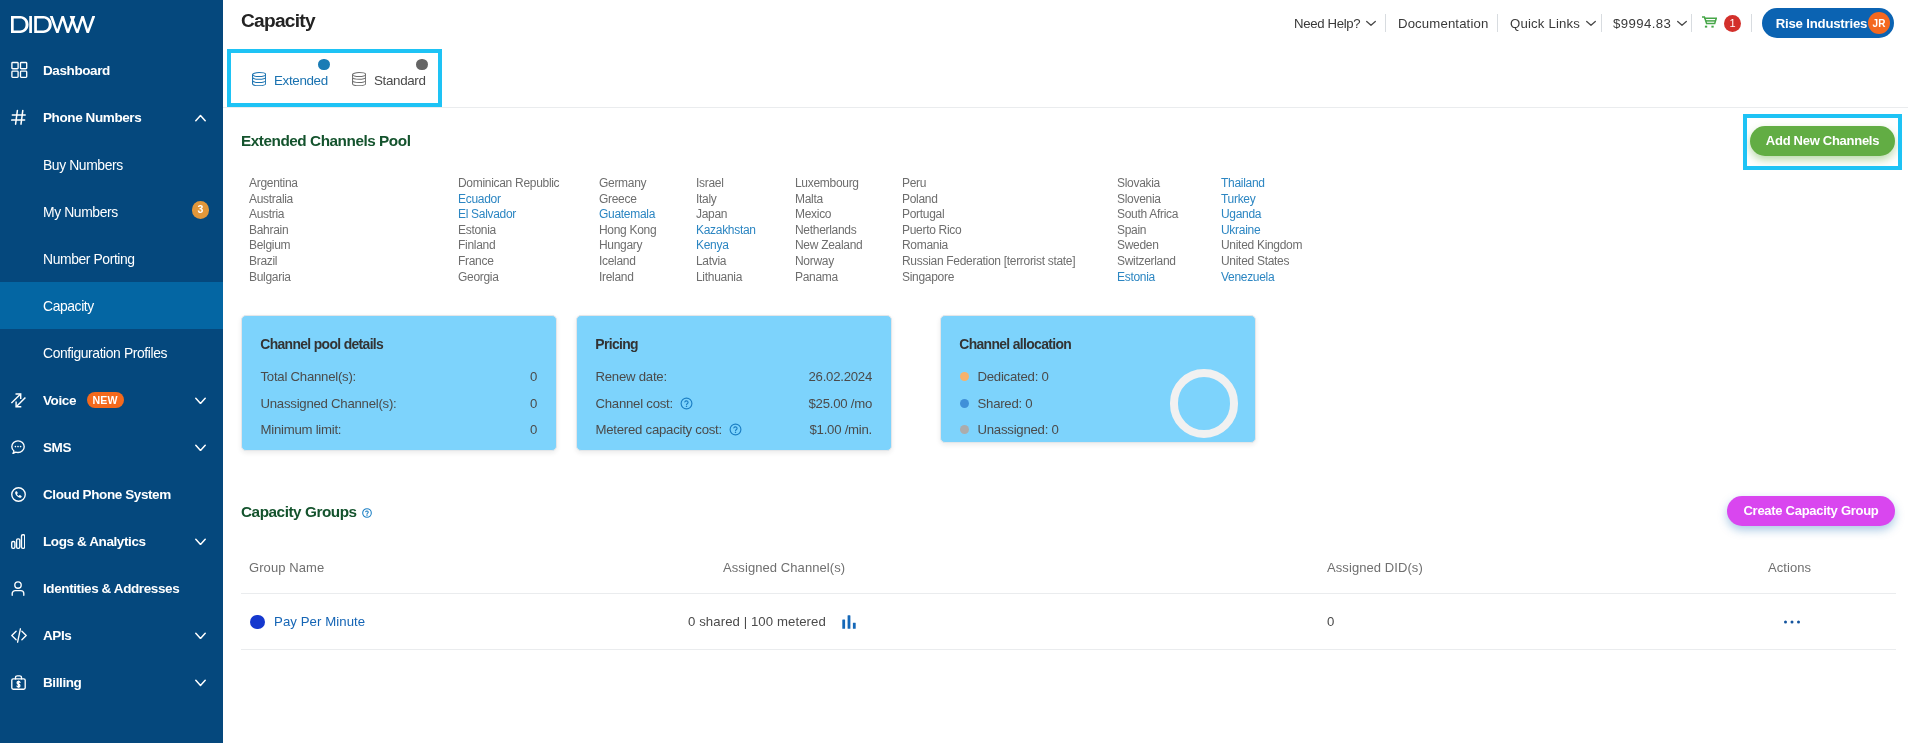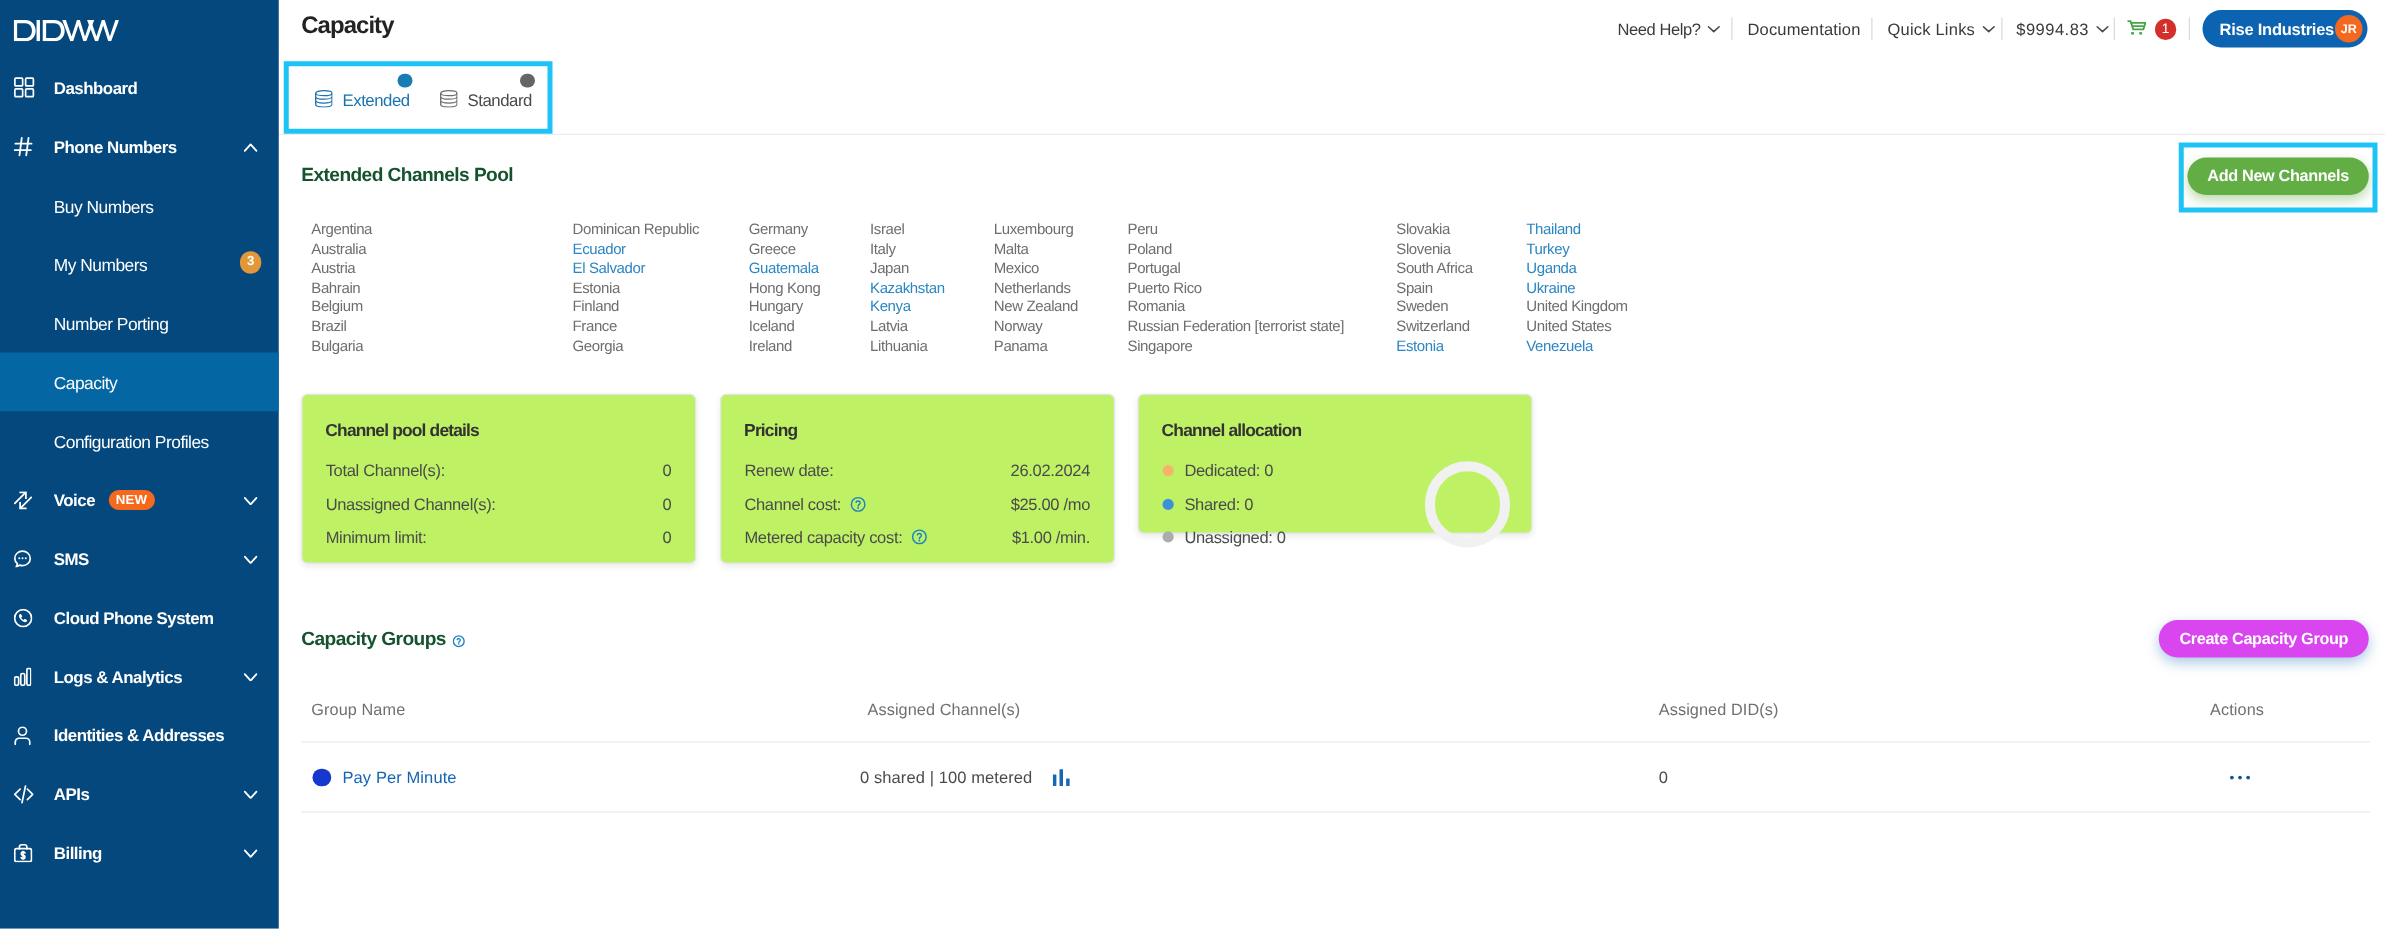--- a/index.html
+++ b/index.html
@@ -47,21 +47,21 @@
   
   .sec-title{font-size:15.3px;letter-spacing:-0.45px;font-weight:700;color:#14532d}
   .btn-green{position:absolute;background:#62AD44;color:#fff;border:none;border-radius:15px;font-size:13px;letter-spacing:-0.28px;font-weight:700;font-family:inherit;cursor:pointer;box-shadow:0 4px 9px rgba(99,174,69,.45)}
   .btn-blue{position:absolute;background:#d946ef;color:#fff;border:none;border-radius:15px;font-size:13px;letter-spacing:-0.28px;font-weight:700;font-family:inherit;cursor:pointer;box-shadow:0 4px 10px rgba(11,99,178,.35)}
   .countries{position:absolute;left:0;top:0;width:1908px;height:300px;font-size:12px;letter-spacing:-0.3px;color:#6e6e6e}
   .ccol{position:absolute;top:176px;display:flex;flex-direction:column}
   .ccol .cy{white-space:nowrap;height:15.6px;line-height:15.6px}
   .ccol .cy.lk{color:#2C86C2;cursor:pointer}
 
   
-  .card{position:absolute;background:#bef264;border:1px solid #E3E6E9;border-radius:5px;box-shadow:0 2px 5px rgba(0,0,0,.08)}
+  .card{position:absolute;background:#7dd3fc;border:1px solid #E3E6E9;border-radius:5px;box-shadow:0 2px 5px rgba(0,0,0,.08)}
   .card h3{position:absolute;left:18.3px;top:19.5px;font-size:13.9px;letter-spacing:-0.65px;font-weight:700;color:#333}
   .crow{position:absolute;left:18.5px;right:19px;display:flex;align-items:center;font-size:13.2px;letter-spacing:-0.25px;color:#4b4b4b;height:13px;line-height:13px}
   .crow .lb{display:flex;align-items:center;gap:7px}
   .crow .vl{margin-left:auto}
   .legend{position:absolute;left:18.5px;display:flex;align-items:center;gap:9px;font-size:13.2px;letter-spacing:-0.25px;color:#4b4b4b;height:13px;line-height:13px}
   .ldot{width:9px;height:9px;border-radius:50%;flex:0 0 9px}
   .donut{position:absolute;width:68.5px;height:68.5px;border-radius:50%;border:8.75px solid #F1F1F1;right:16.6px;top:53.4px}
 
   
   .tbl{position:absolute;left:0;top:0;width:1880px;height:743px}
@@ -436,21 +436,21 @@
               <span>Metered capacity cost:</span>
               <svg width="13" height="13" viewBox="0 0 13 13" class="helpicon">
                 <circle cx="6.5" cy="6.5" r="5.4" fill="none" stroke="#1C7FC4" stroke-width="1.15"></circle>
                 <path d="M4.85 4.9a1.68 1.68 0 0 1 3.25 0.55c0 1.08-1.6 1.37-1.6 2.3" fill="none" stroke="#1C7FC4" stroke-width="1.15" stroke-linecap="round"></path>
                 <circle cx="6.5" cy="9.4" r=".72" fill="#1C7FC4"></circle>
               </svg>
             </span>
           <span class="vl">$1.00 /min.</span>
         </div>
       </div>
-      <div class="card" style="left:910px;top:315px;width:316px;height:112px">
+      <div class="card" style="left:940px;top:315px;width:316px;height:128px">
         <h3>Channel allocation</h3>
         <div class="legend" style="top:54px">
           <span class="ldot" style="background:#F7B26B"></span>
           <span>Dedicated: 0</span>
         </div>
         <div class="legend" style="top:80.5px">
           <span class="ldot" style="background:#4090D8"></span>
           <span>Shared: 0</span>
         </div>
         <div class="legend" style="top:106.5px">
@@ -466,21 +466,21 @@
             <circle cx="6.5" cy="6.5" r="5.6" fill="none" stroke="#1C7FC4" stroke-width="1.4"></circle>
             <path d="M4.85 4.9a1.68 1.68 0 0 1 3.25 0.55c0 1.08-1.6 1.37-1.6 2.3" fill="none" stroke="#1C7FC4" stroke-width="1.4" stroke-linecap="round"></path>
             <circle cx="6.5" cy="9.4" r=".85" fill="#1C7FC4"></circle>
           </svg>
       </div>
       <button class="btn-blue" style="left:1727px;top:495.5px;width:168px;height:30px">Create Capacity Group</button>
 
       <div class="tbl">
         <div class="thead">
           <div class="th" style="left:249px">Group Name</div>
-          <div class="th" style="left:694px">Assigned Channel(s)</div>
+          <div class="th" style="left:723px">Assigned Channel(s)</div>
           <div class="th" style="left:1327px">Assigned DID(s)</div>
           <div class="th" style="left:1768px">Actions</div>
         </div>
         <div class="hline" style="top:593px"></div>
         <div class="trow">
           <span class="gdot" style="background:#1538CE;left:250px;top:614.5px"></span>
           <span class="glink" style="left:274px;top:615px">Pay Per Minute</span>
           <span class="tcell" style="left:688px;top:615px">0 shared | 100 metered</span>
           <svg width="14" height="14" viewBox="0 0 14 14" style="position:absolute;left:842px;top:614.5px">
               <rect x="0.3" y="4.6" width="2.8" height="9.2" rx="0.4" fill="#1568B8"></rect>

